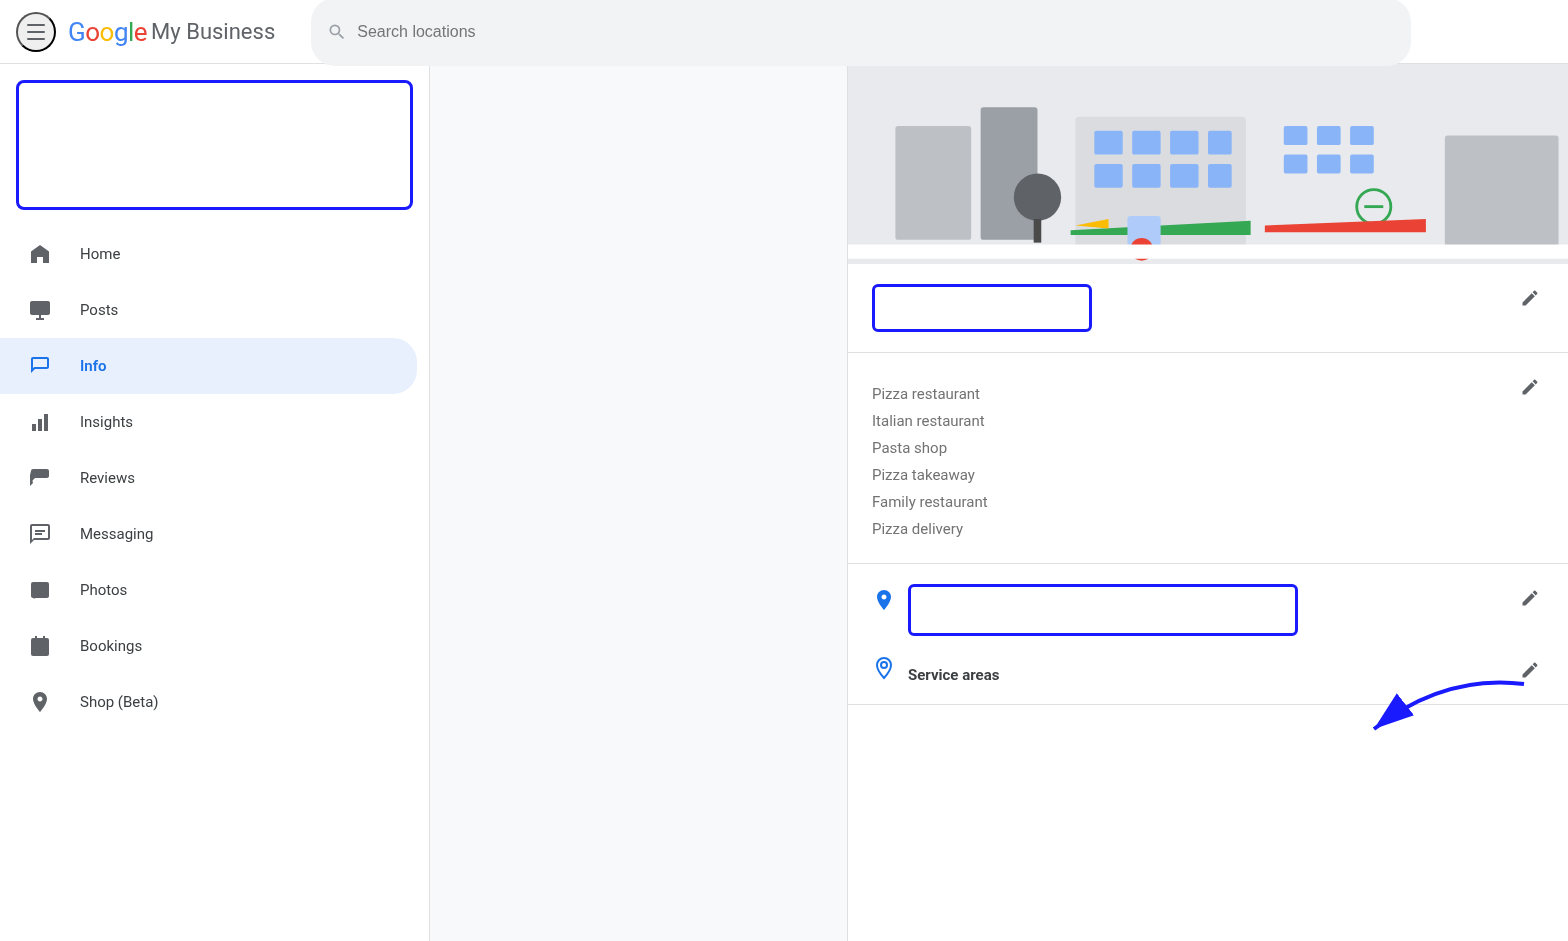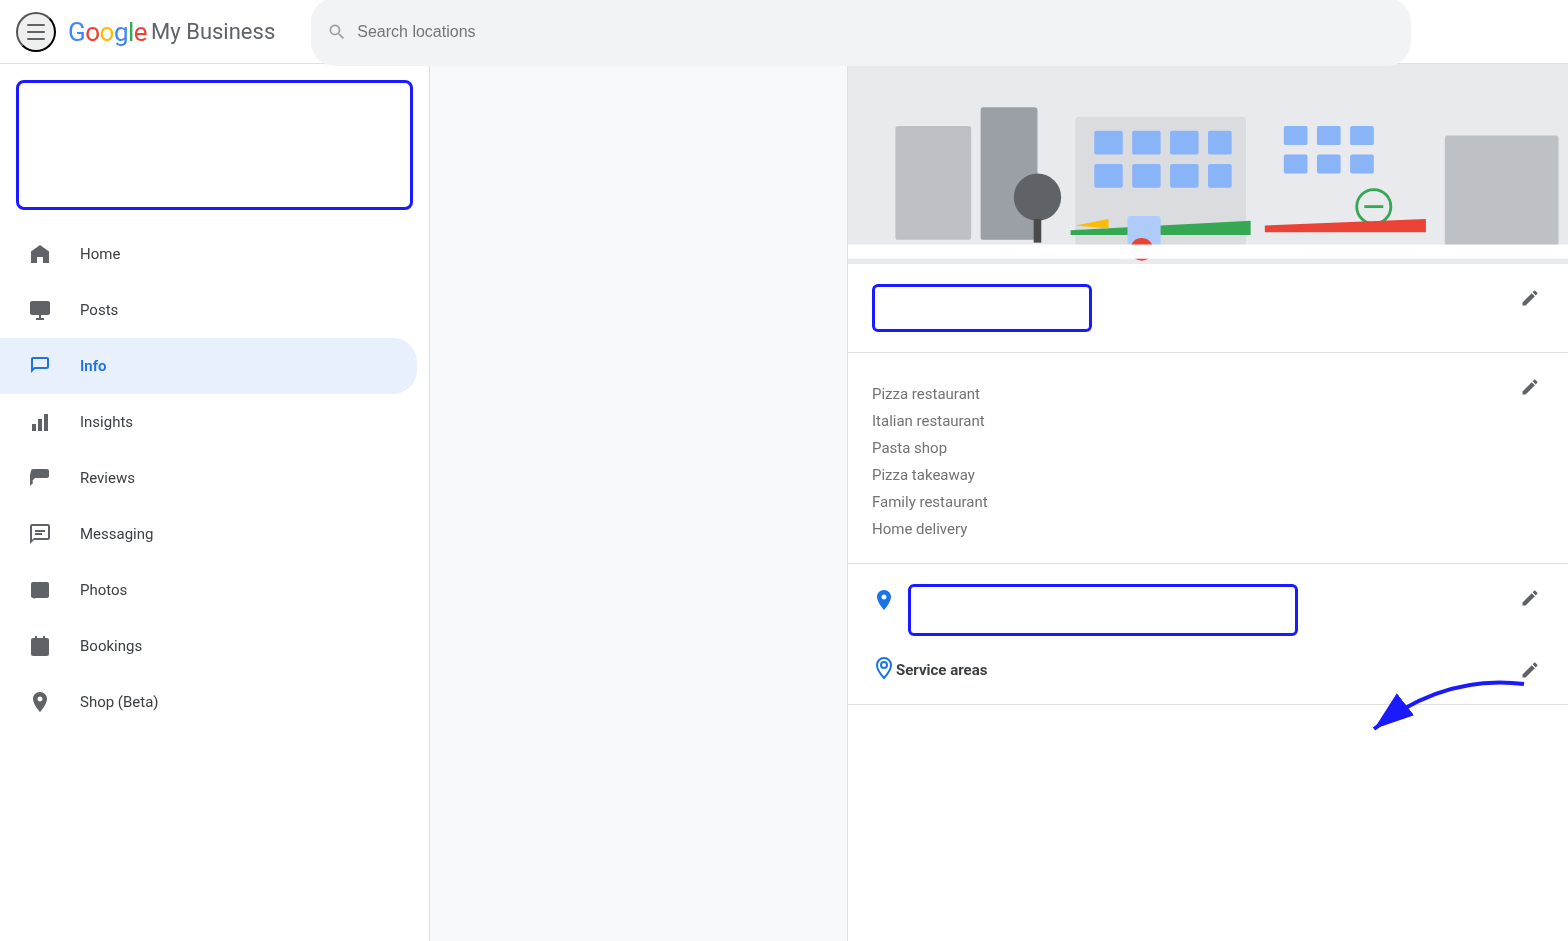--- a/index.html
+++ b/index.html
@@ -233,21 +233,22 @@
     .address-placeholder {
       width: 390px;
       height: 52px;
       border: 3px solid #1a1aff;
       border-radius: 6px;
       background: #fff;
     }
 
     .service-area-row {
       display: flex;
-      align-items: center;
+      align-items: flex-end;
+      gap: 12px;
       margin-top: 20px;
     }
     .service-area-icon {
       color: #1a73e8;
       flex-shrink: 0;
     }
     .service-area-content { flex: 1; }
     .service-area-title {
       font-size: 15px;
       font-weight: 700;
@@ -465,21 +466,21 @@
       </div>
 
       <div class="info-section">
         <div class="info-row">
           <div class="categories-list">
             <div class="category-item">Pizza restaurant</div>
             <div class="category-item">Italian restaurant</div>
             <div class="category-item">Pasta shop</div>
             <div class="category-item">Pizza takeaway</div>
             <div class="category-item">Family restaurant</div>
-            <div class="category-item">Home delivery</div>
+            <div class="category-item">Pizza delivery</div>
           </div>
           <button class="edit-btn">
             <svg width="20" height="20" viewBox="0 0 24 24" fill="#5f6368">
                 <path d="M3 17.25V21h3.75L17.81 9.94l-3.75-3.75L3 17.25zM20.71 7.04c.39-.39.39-1.02 0-1.41l-2.34-2.34c-.39-.39-1.02-.39-1.41 0l-1.83 1.83 3.75 3.75 1.83-1.83z"></path>
               </svg>
           </button>
         </div>
       </div>
 
       <div class="address-section" style="position:relative;">

